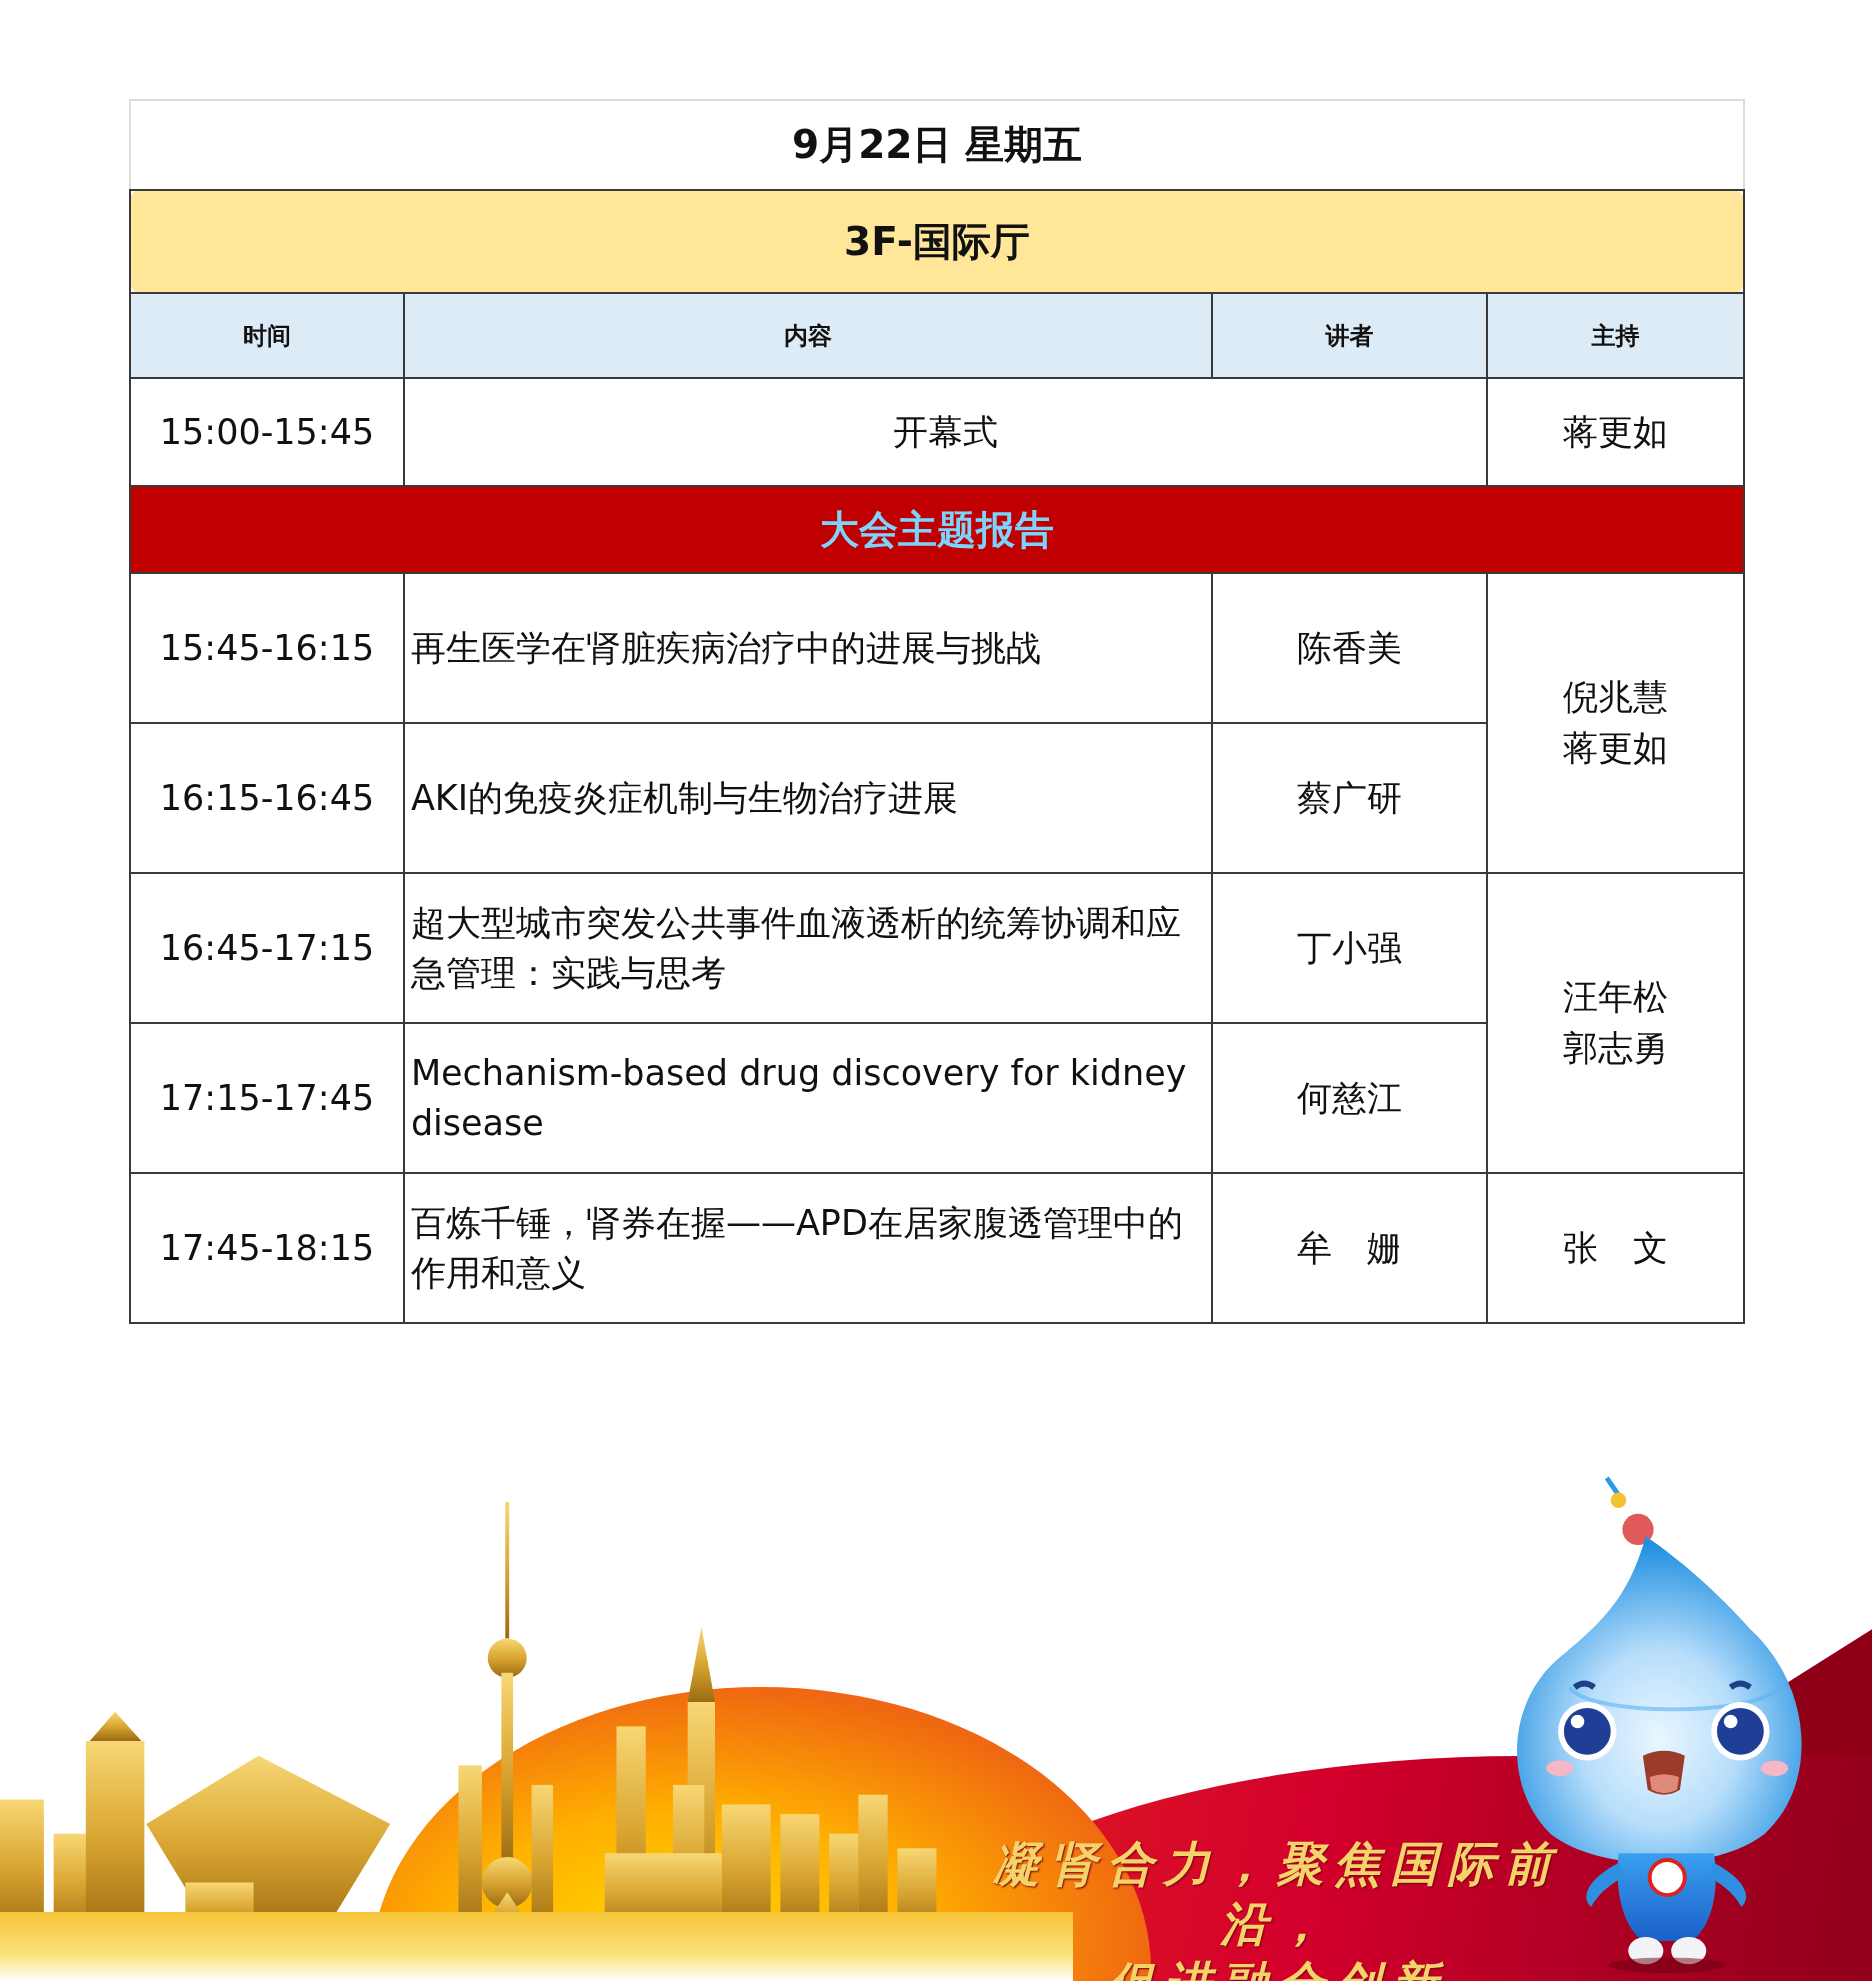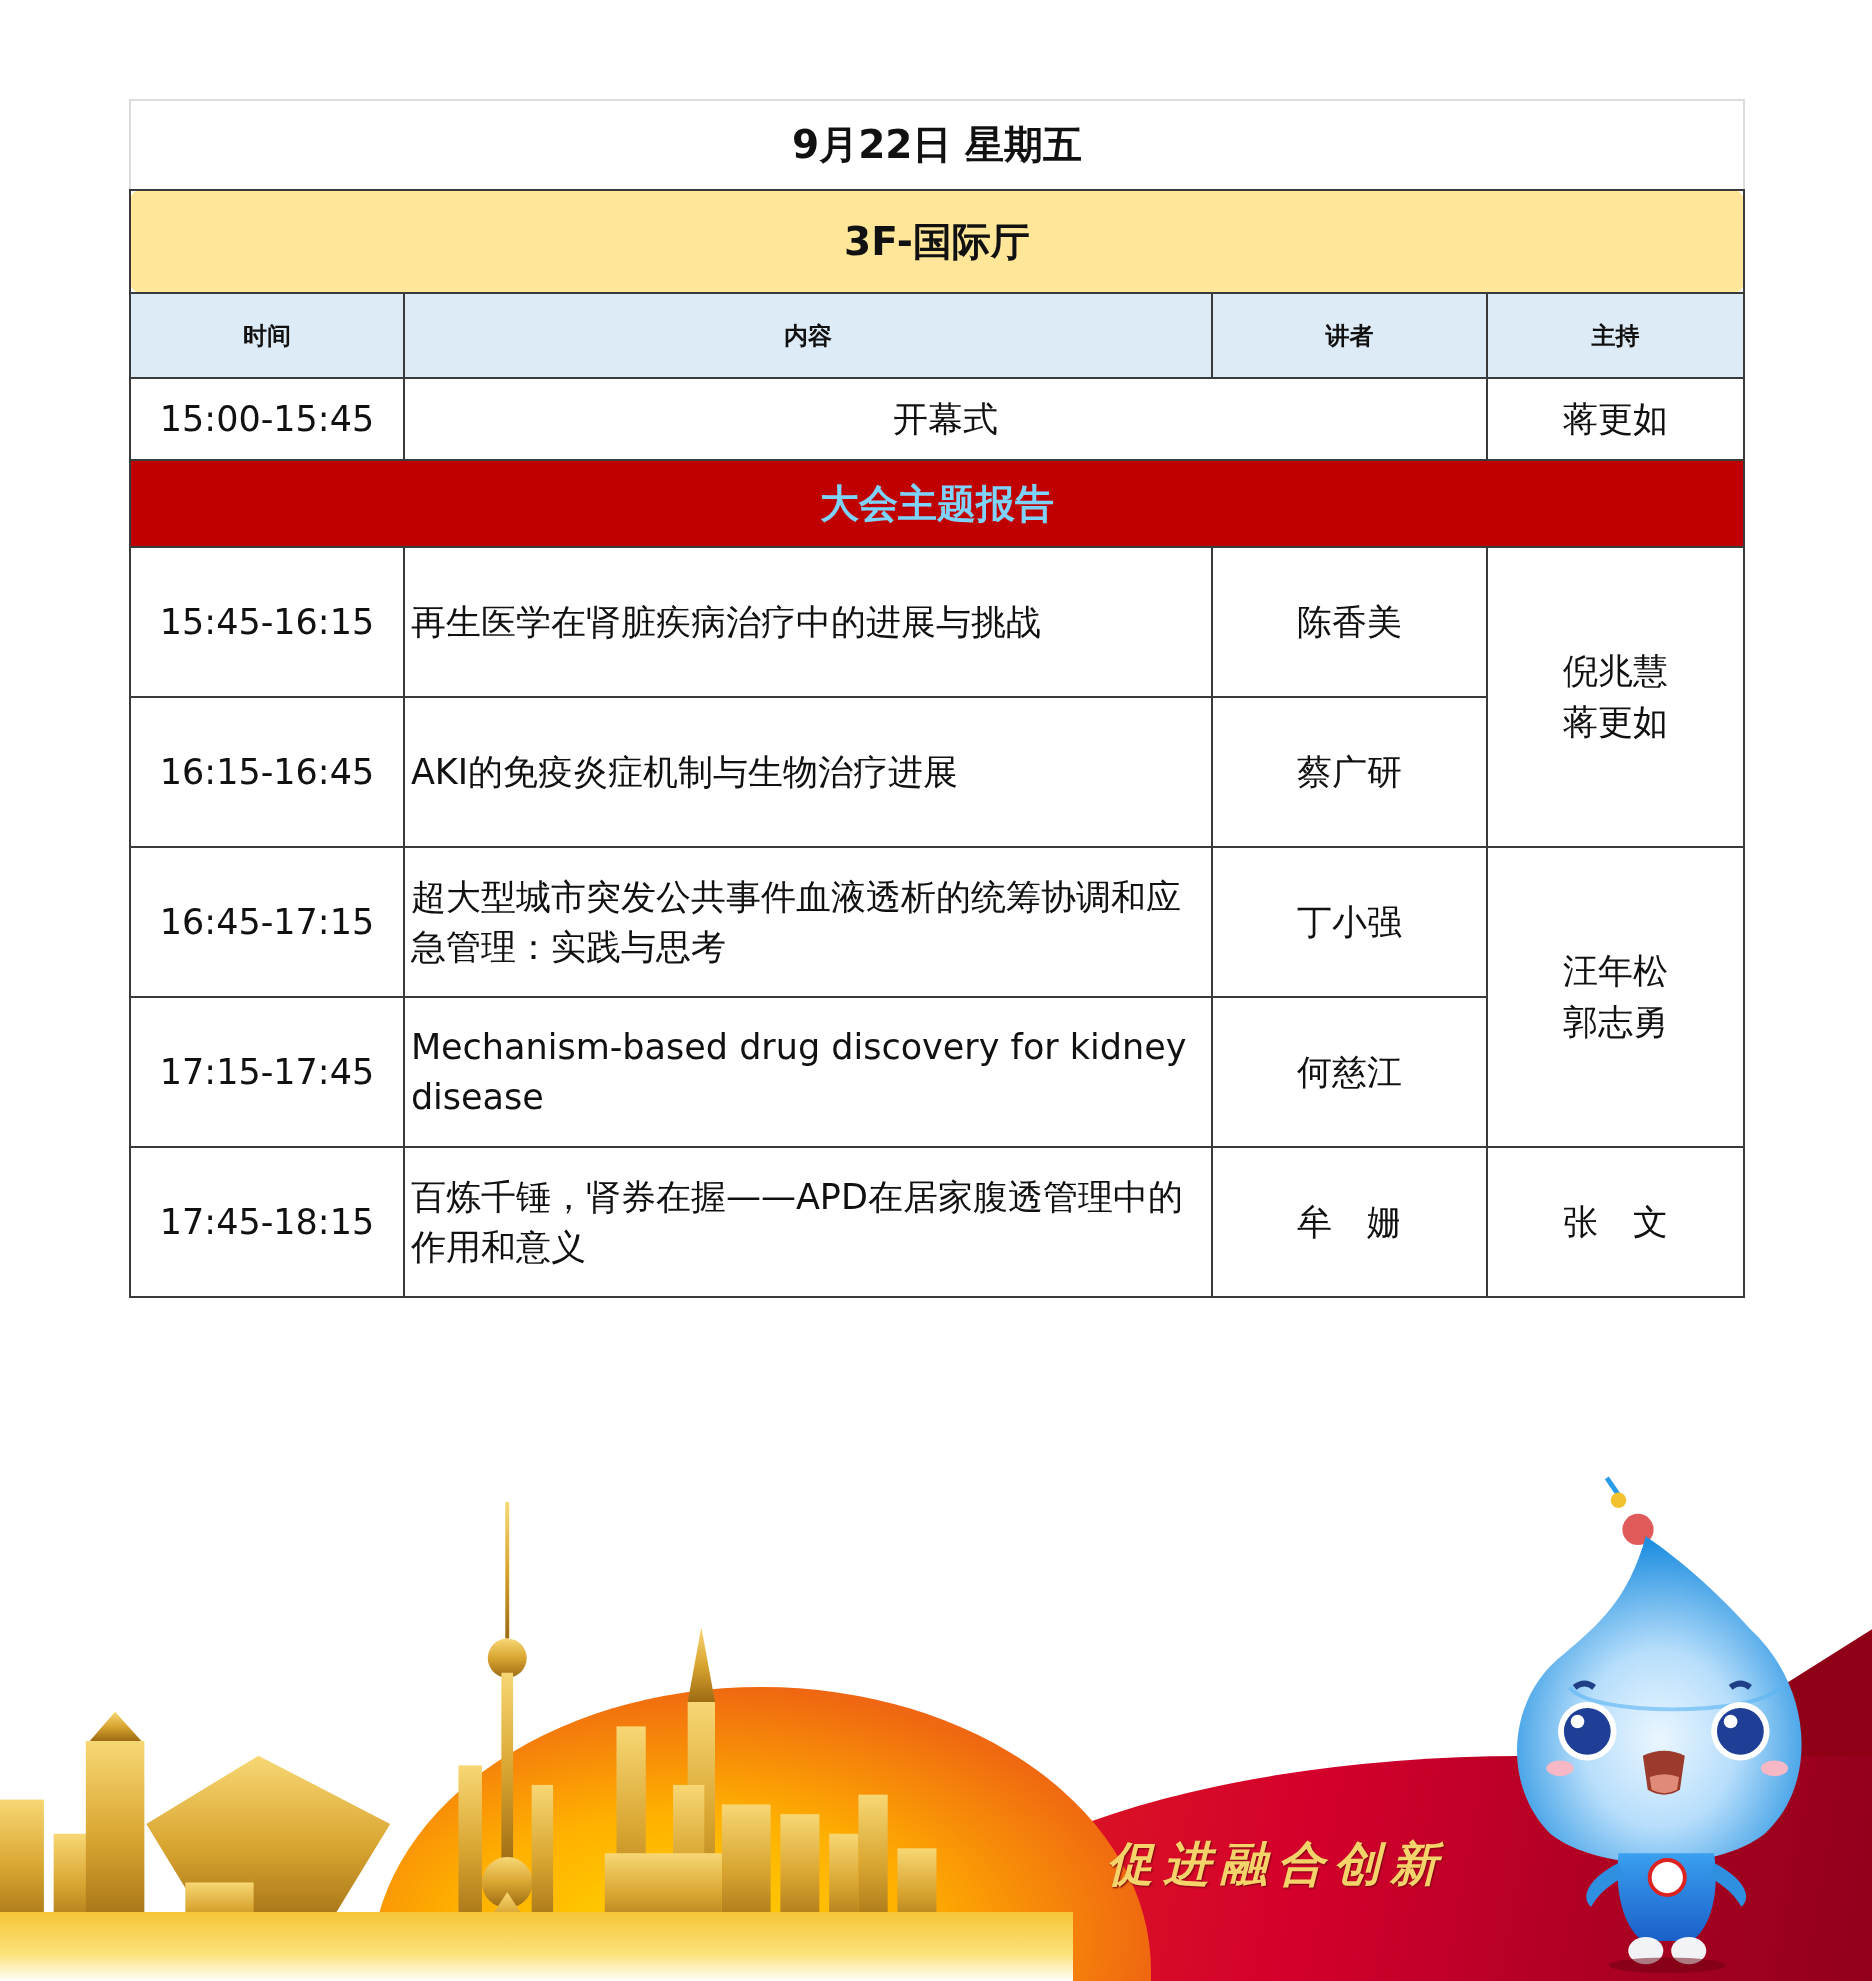--- a/index.html
+++ b/index.html
@@ -16,21 +16,21 @@
   .col-speaker { width: 275px; }
   .col-host { width: 257px; }
 
   .date-row td {
     height: 90px; text-align: center; font-weight: bold; font-size: 39px;
     border-top: 2px solid #dcdcdc; border-left: 2px solid #dcdcdc; border-right: 2px solid #dcdcdc;
     border-bottom: 2px solid #3a3a3a; background: #fff; border-radius: 15px;
   }
   .venue-row td { height: 103px; background: #FFE699; text-align: center; font-weight: bold; font-size: 39px; border-radius: 11px; }
   .header-row th { height: 85px; background: #DDEBF7; font-size: 24px; font-weight: bold; text-align: center; }
-  .opening-row td { height: 82px; font-size: 35px; }
+  .opening-row td { height: 108px; font-size: 35px; }
   .band-row td { height: 87px; background: #C00000; color: #7dd3fc; font-weight: bold; font-size: 39px; text-align: center; }
   .talk-row td { height: 150px; font-size: 35px; }
 
   .c { text-align: center; }
   .time { text-align: center; font-size: 35px; letter-spacing: 0; }
   .content { text-align: left; padding: 0 5.9px 0 5.9px; line-height: 50px; border-radius: 12px; }
   .hosts { text-align: center; line-height: 51px; }
   .hosts span { display: block; }
 
   
@@ -167,20 +167,21 @@
       <rect x="850" y="380" width="30" height="105"></rect>
       <rect x="880" y="340" width="30" height="145"></rect>
       <rect x="920" y="395" width="40" height="90"></rect>
       <rect x="0" y="470" width="1050" height="20"></rect>
     </g>
   </svg>
 
   <div class="water"></div>
 
   <div class="slogan">
+    <div>凝肾合力，聚焦国际前沿，</div>
     <div>促进融合创新</div>
   </div>
 
   <svg class="mascot" width="390" height="519" viewBox="0 0 400 532">
     <defs>
       <radialGradient id="drop" cx="0.5" cy="0.62" r="0.6">
         <stop offset="0" stop-color="#eaf6ff"></stop>
         <stop offset="0.45" stop-color="#b7defb"></stop>
         <stop offset="1" stop-color="#1f8fe0"></stop>
       </radialGradient>

